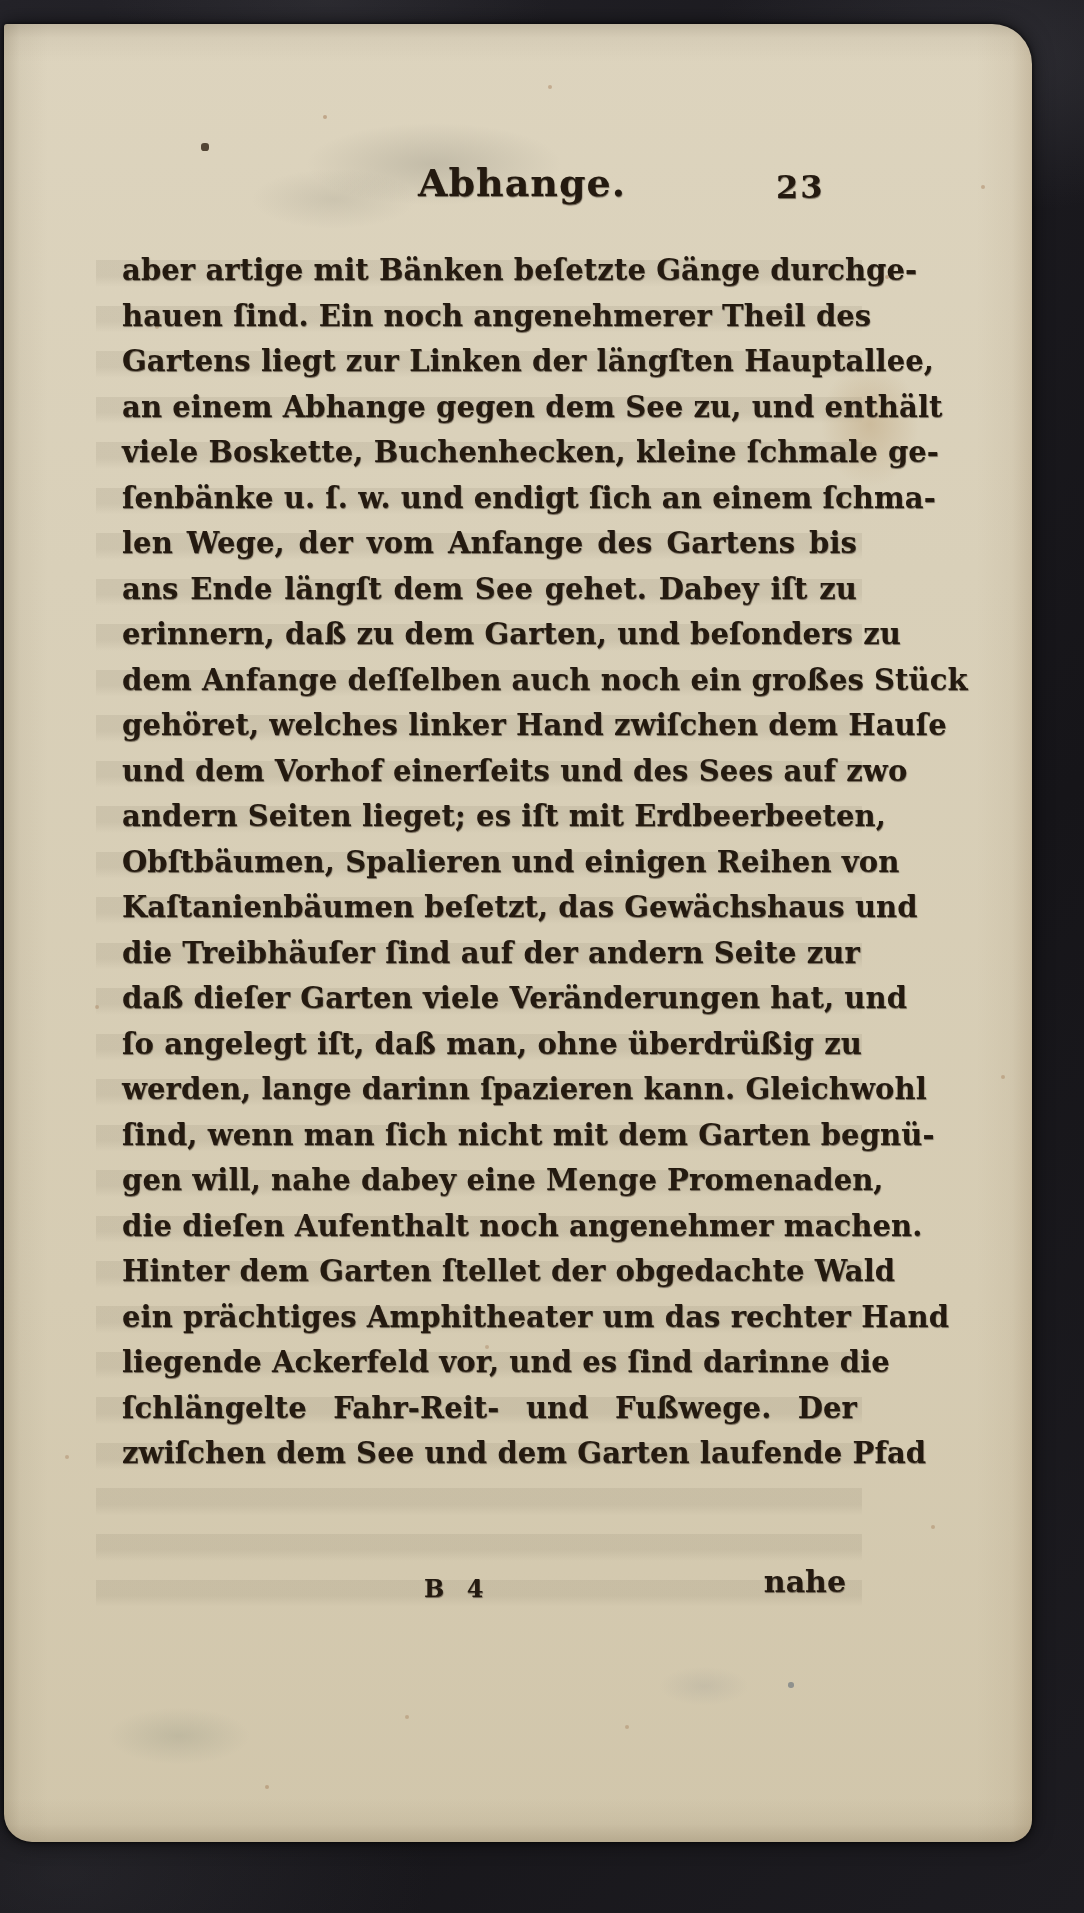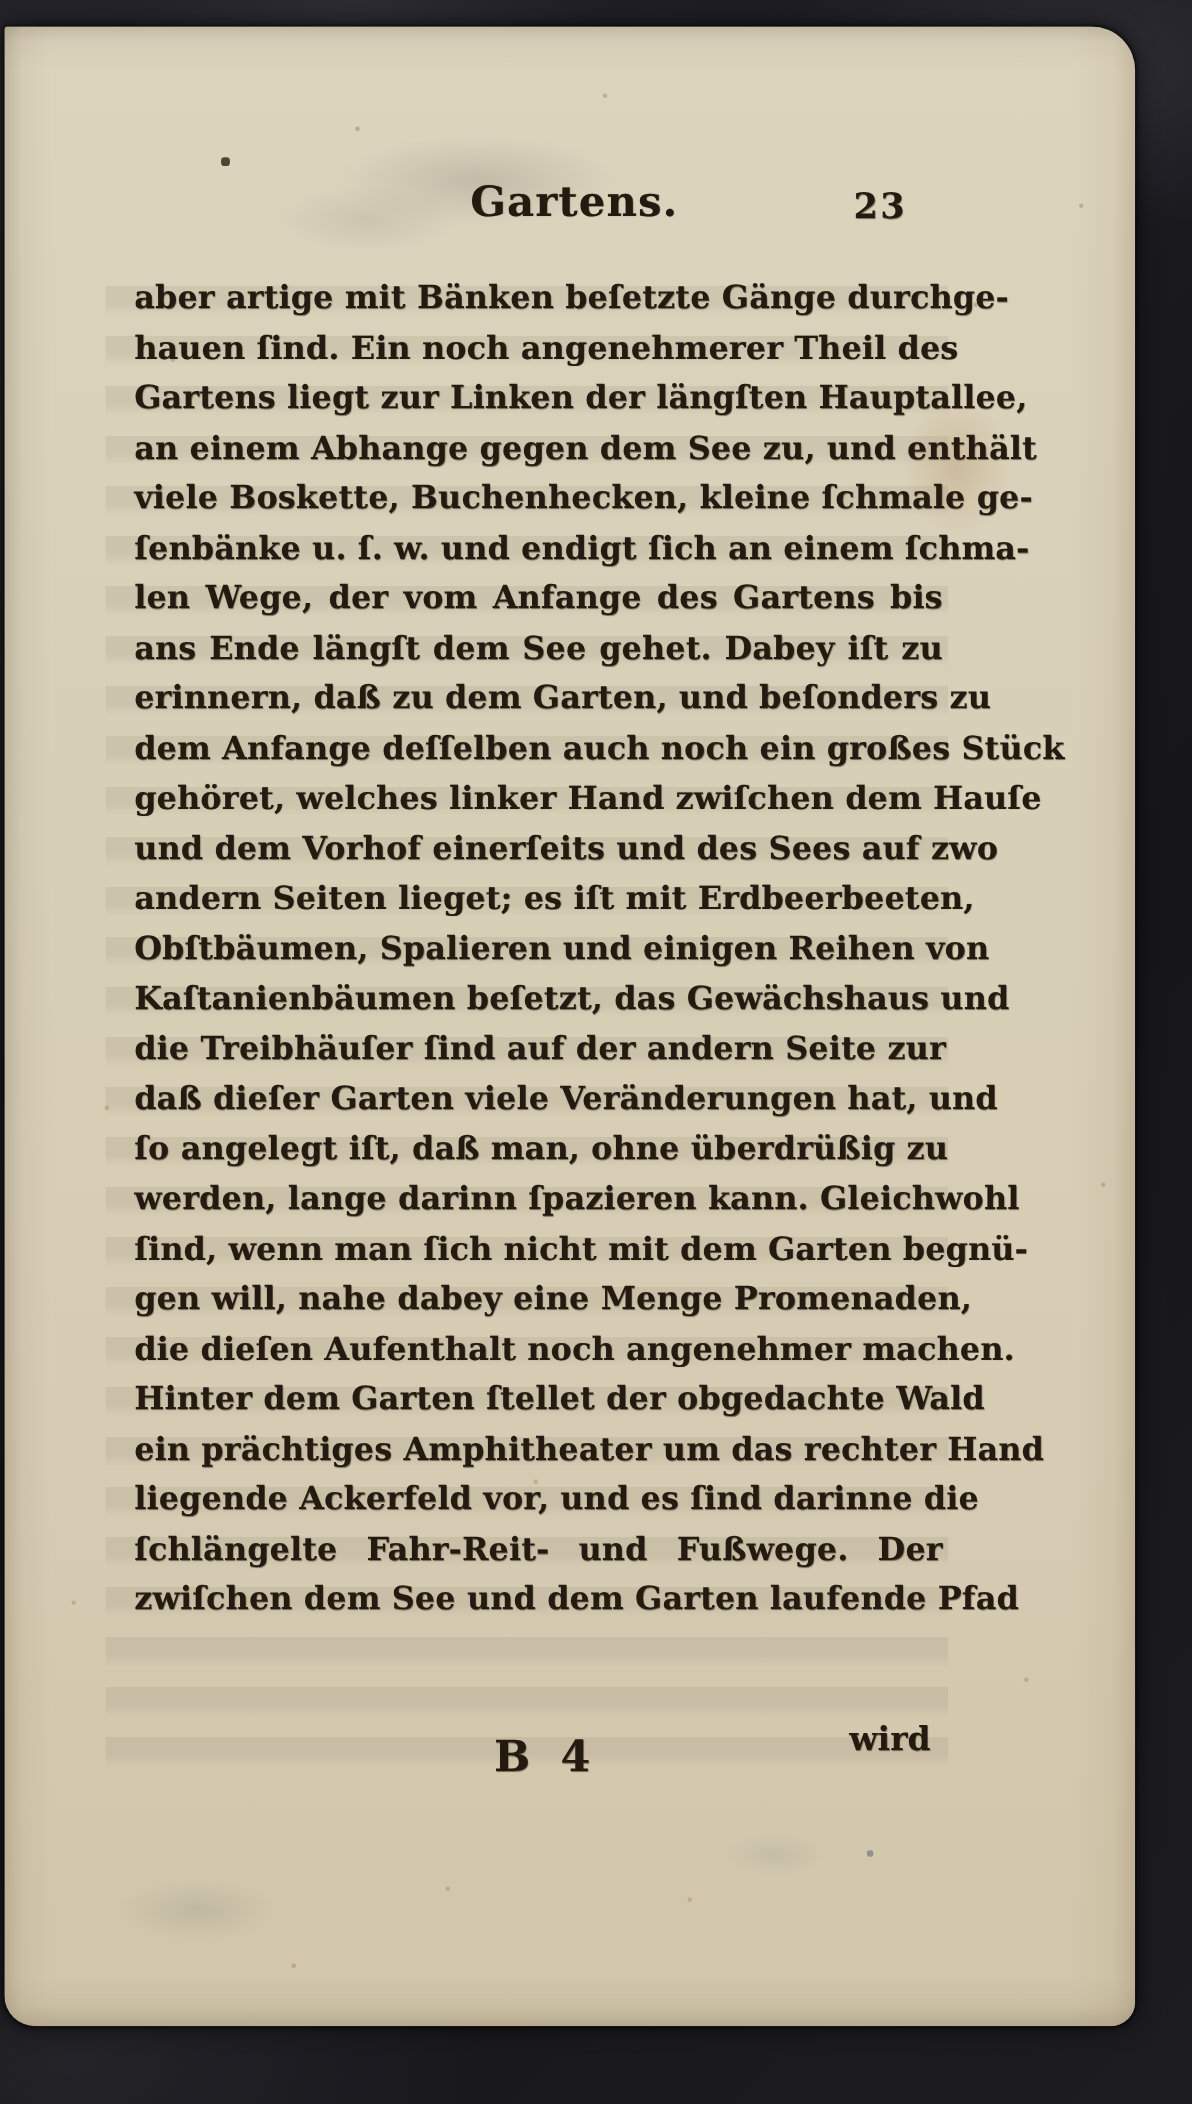--- a/index.html
+++ b/index.html
@@ -122,23 +122,23 @@
     letter-spacing: 0.1px;
   }
   .line {
     white-space: nowrap;
     text-align: justify;
     text-align-last: justify;
     text-justify: inter-word;
   }
   .signature-mark {
     position: absolute;
-    left: 445px;
+    left: 420px;
     top: 1550px;
-    font-size: 39px;
+    font-size: 24px;
     font-weight: 700;
     word-spacing: 14px;
   }
   .catchword {
     position: absolute;
     left: 730px;
     top: 1540px;
     width: 112px;
     text-align: right;
     font-size: 30px;
@@ -148,21 +148,21 @@
 </head>
 <body>
 
 <div class="scan">
   <div class="board"></div>
 
   <div class="paper">
     <div class="bands"></div>
     <div class="speckles"></div>
 
-    <div class="running-title ink">Gartens.</div>
+    <div class="running-title ink">Abhange.</div>
 
     <div class="page-number ink">23</div>
 
     <div class="text-block">
       <div class="line ink">aber artige mit Bänken beſetzte Gänge durchge-</div>
       <div class="line ink">hauen ſind.  Ein noch angenehmerer Theil des</div>
       <div class="line ink">Gartens liegt zur Linken der längſten Hauptallee,</div>
       <div class="line ink">an einem Abhange gegen dem See zu, und enthält</div>
       <div class="line ink">viele Boskette, Buchenhecken, kleine ſchmale ge-</div>
       <div class="line ink">ſenbänke u. ſ. w. und endigt ſich an einem ſchma-</div>
@@ -184,15 +184,15 @@
       <div class="line ink">die dieſen Aufenthalt noch angenehmer machen.</div>
       <div class="line ink">Hinter dem Garten ſtellet der obgedachte Wald</div>
       <div class="line ink">ein prächtiges Amphitheater um das rechter Hand</div>
       <div class="line ink">liegende Ackerfeld vor, und es ſind darinne die</div>
       <div class="line ink">ſchlängelte Fahr-Reit- und Fußwege.  Der</div>
       <div class="line ink">zwiſchen dem See und dem Garten laufende Pfad</div>
     </div>
 
     <div class="signature-mark ink">B 4</div>
 
-    <div class="catchword ink">wird</div>
+    <div class="catchword ink">nahe</div>
   </div>
 </div>
 
 </body></html>

